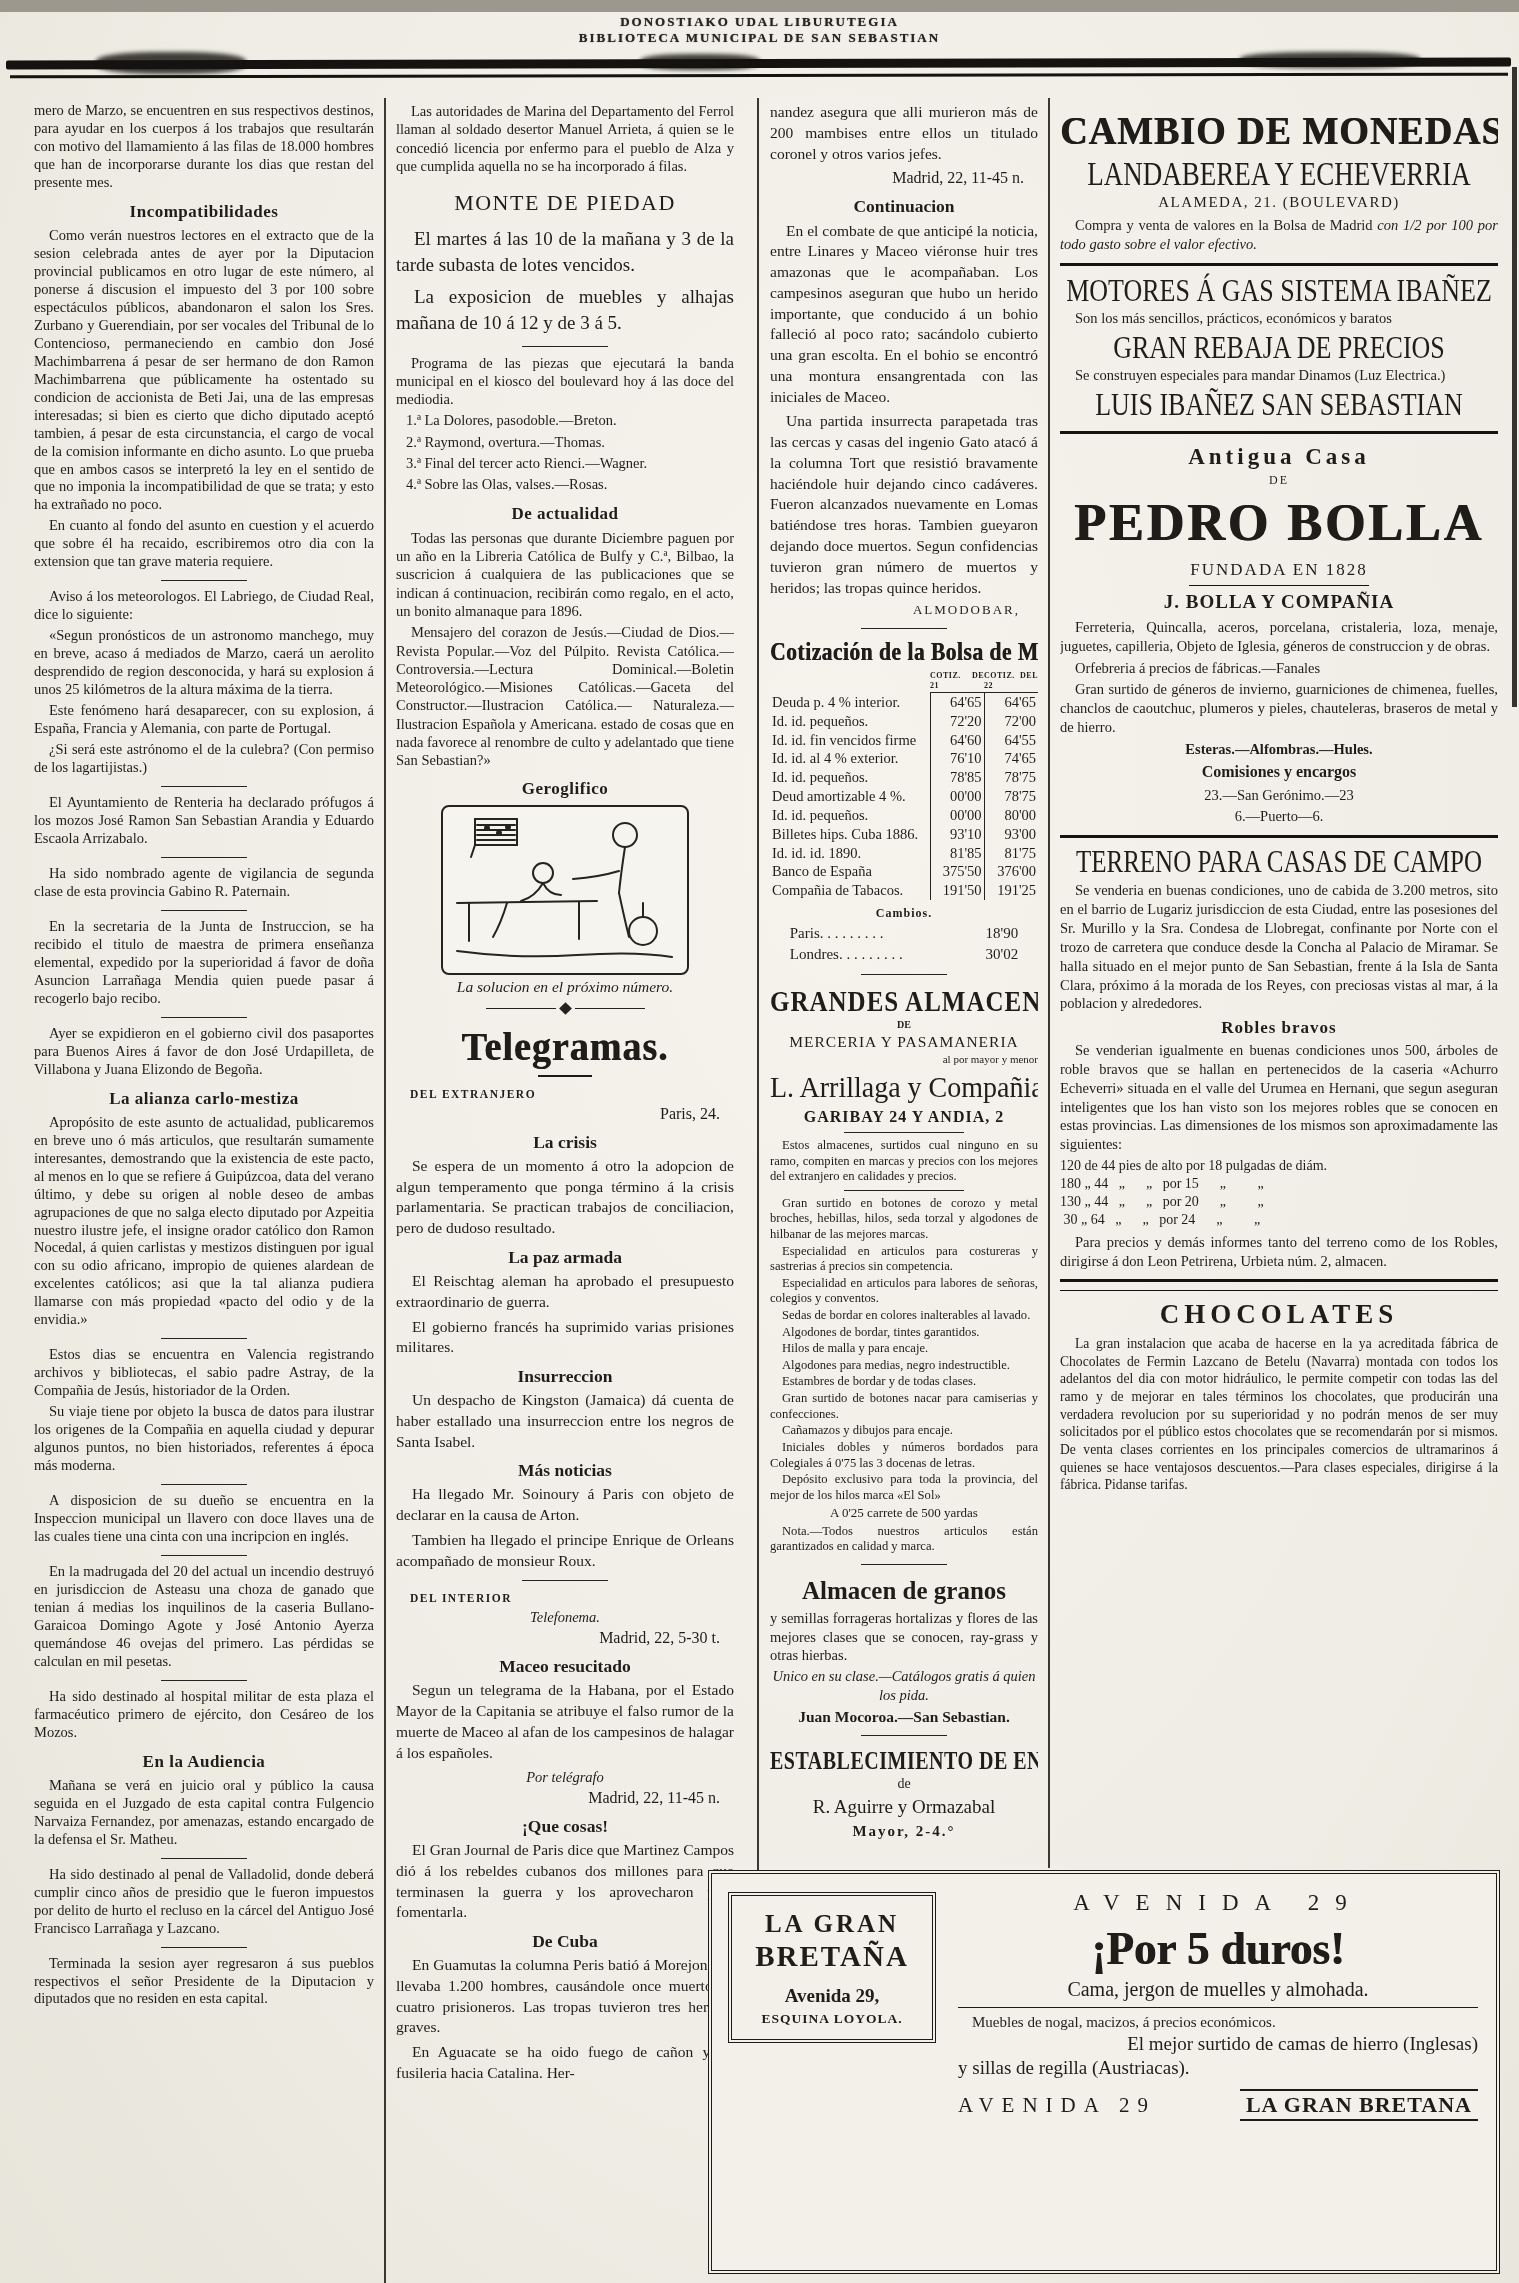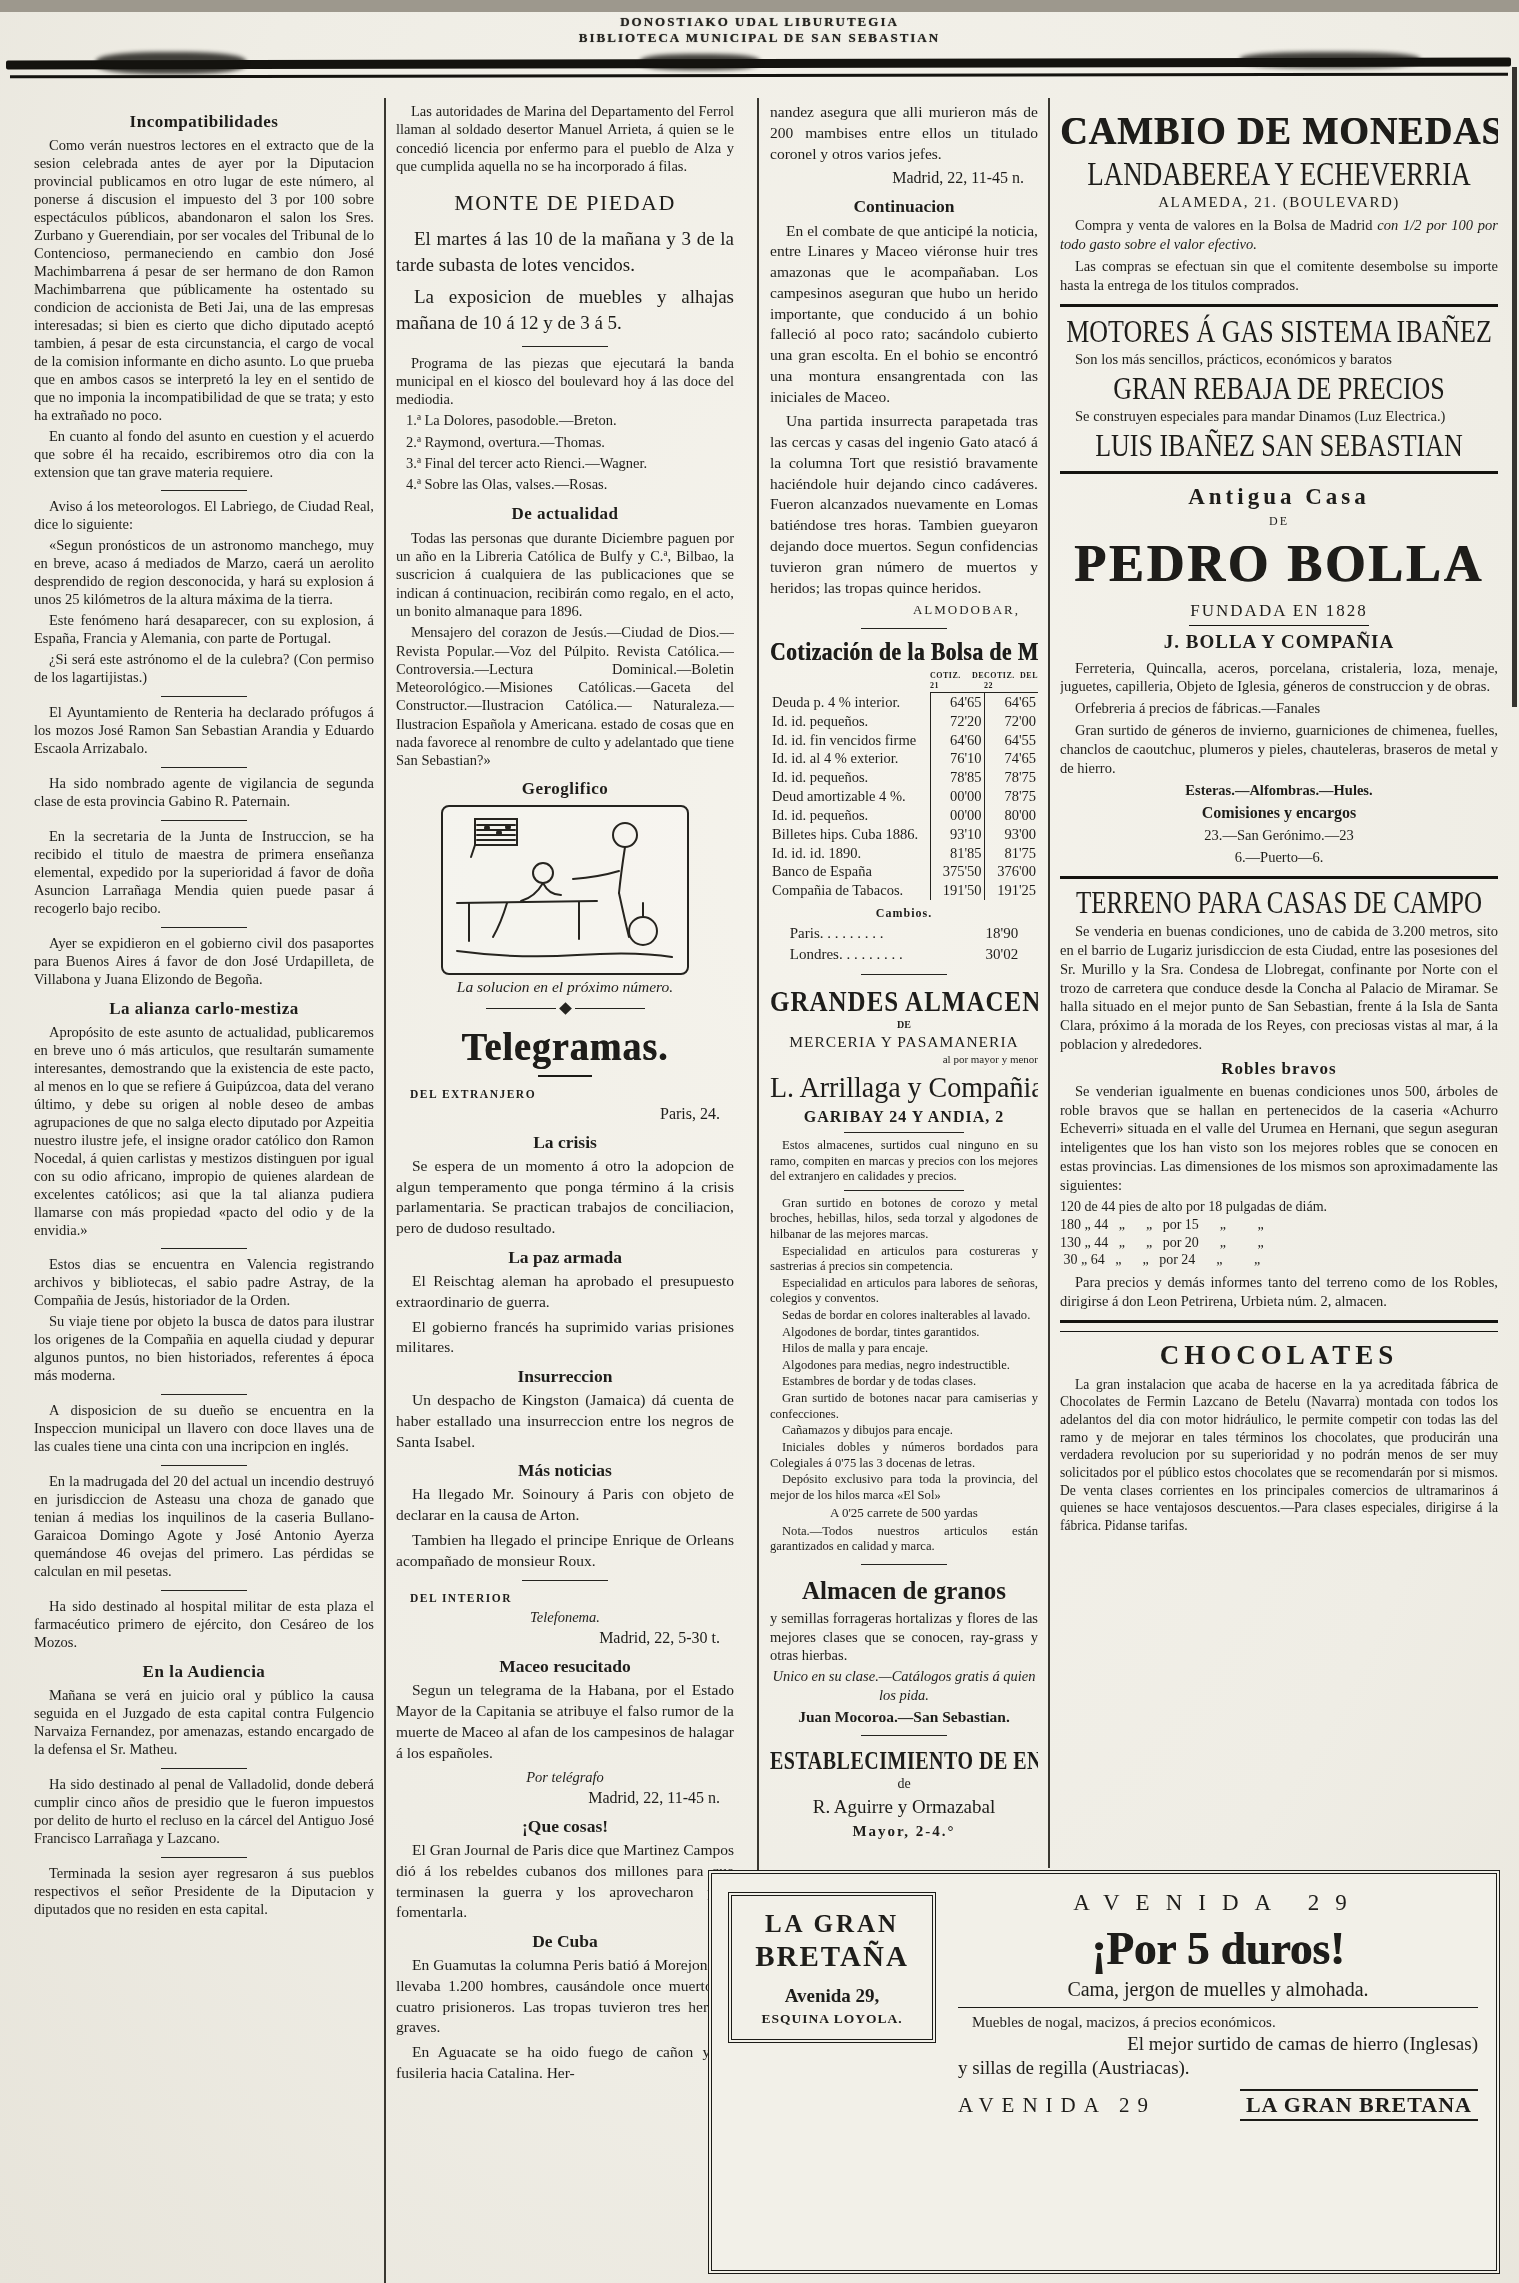--- a/index.html
+++ b/index.html
@@ -151,20 +151,21 @@
   <div class="toprule-b"></div>
   <div class="smudge" style="left:96px;top:40px;width:150px;height:22px;"></div>
   <div class="smudge" style="left:640px;top:42px;width:120px;height:16px;"></div>
   <div class="smudge" style="left:1240px;top:40px;width:180px;height:16px;"></div>
   <div class="edge-r"></div>
   <div class="vrule vr1"></div>
   <div class="vrule vr2"></div>
   <div class="vrule vr3"></div>
 
   <div class="col col1">
+    <p class="pc">mero de Marzo, se encuentren en sus respectivos destinos, para ayudar en los cuerpos á los trabajos que resultarán con motivo del llamamiento á las filas de 18.000 hombres que han de incorporarse durante los dias que restan del presente mes.</p>
     <p class="head">Incompatibilidades</p>
     <p class="p">Como verán nuestros lectores en el extracto que de la sesion celebrada antes de ayer por la Diputacion provincial publicamos en otro lugar de este número, al ponerse á discusion el impuesto del 3 por 100 sobre espectáculos públicos, abandonaron el salon los Sres. Zurbano y Guerendiain, por ser vocales del Tribunal de lo Contencioso, permaneciendo en cambio don José Machimbarrena á pesar de ser hermano de don Ramon Machimbarrena que públicamente ha ostentado su condicion de accionista de Beti Jai, una de las empresas interesadas; si bien es cierto que dicho diputado aceptó tambien, á pesar de esta circunstancia, el cargo de vocal de la comision informante en dicho asunto. Lo que prueba que en ambos casos se interpretó la ley en el sentido de que no imponia la incompatibilidad de que se trata; y esto ha extrañado no poco.</p>
     <p class="p">En cuanto al fondo del asunto en cuestion y el acuerdo que sobre él ha recaido, escribiremos otro dia con la extension que tan grave materia requiere.</p>
     <div class="rule"></div>
     <p class="p">Aviso á los meteorologos. El Labriego, de Ciudad Real, dice lo siguiente:</p>
     <p class="p">«Segun pronósticos de un astronomo manchego, muy en breve, acaso á mediados de Marzo, caerá un aerolito desprendido de region desconocida, y hará su explosion á unos 25 kilómetros de la altura máxima de la tierra.</p>
     <p class="p">Este fenómeno hará desaparecer, con su explosion, á España, Francia y Alemania, con parte de Portugal.</p>
     <p class="p">¿Si será este astrónomo el de la culebra? (Con permiso de los lagartijistas.)</p>
     <div class="rule"></div>
     <p class="p">El Ayuntamiento de Renteria ha declarado prófugos á los mozos José Ramon San Sebastian Arandia y Eduardo Escaola Arrizabalo.</p>
@@ -407,21 +408,20 @@
       <p class="ens-4">Mayor, 2-4.°</p>
     </div>
   </div>
 
   <div class="col col4">
     <div>
       <p class="ad-h1">CAMBIO DE MONEDAS</p>
       <p class="ad-h2">LANDABEREA Y ECHEVERRIA</p>
       <p class="ad-h3">ALAMEDA, 21. (BOULEVARD)</p>
       <p class="ad-p"><span>Compra y venta de valores en la Bolsa de Madrid</span> <span class="it">con 1/2 por 100 por todo gasto sobre el valor efectivo.</span></p>
-      <p class="ad-p">Las compras se efectuan sin que el comitente desembolse su importe hasta la entrega de los titulos comprados.</p>
     </div>
     <div class="fat-rule"></div>
 
     <div>
       <p class="mot-h">MOTORES Á GAS SISTEMA IBAÑEZ</p>
       <p class="ad-p">Son los más sencillos, prácticos, económicos y baratos</p>
       <p class="mot-h">GRAN REBAJA DE PRECIOS</p>
       <p class="ad-p">Se construyen especiales para mandar Dinamos (Luz Electrica.)</p>
       <p class="mot-h">LUIS IBAÑEZ SAN SEBASTIAN</p>
     </div>

